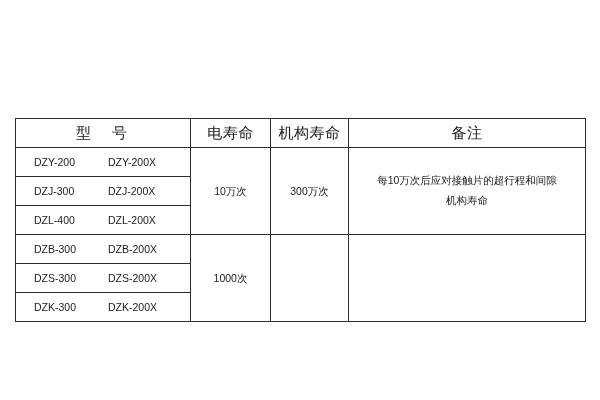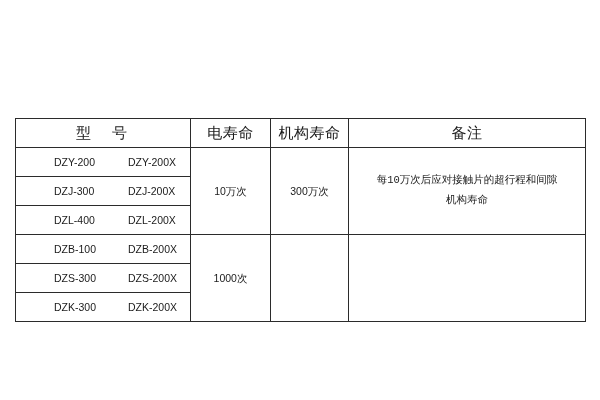--- a/index.html
+++ b/index.html
@@ -57,31 +57,29 @@
   }
   .model-inner {
     display: flex;
     justify-content: flex-start;
     padding-left: 18px;
   }
   .model-a {
     display: inline-block;
     width: 74px;
     text-align: left;
-    margin-left: 20px;
   }
   .model-b {
     display: inline-block;
     text-align: center;
   }
   .remark-cell {
     text-align: left;
     vertical-align: top;
     padding: 7px 0 0 14px;
-    font-family: Liberation Mono, monospace;
   }
   .remark-line {
     display: block;
     line-height: 1.9;
   }
   .empty-cell {
     border-top: 1px solid #2b2b2b;
   }
 </style>
 </head>
@@ -133,21 +131,21 @@
             <span class="model-inner">
               <span class="model-a">DZL-400</span>
               <span class="model-b">DZL-200X</span>
             </span>
           </td>
         </tr>
 
         <tr>
           <td class="model-cell">
             <span class="model-inner">
-              <span class="model-a">DZB-100</span>
+              <span class="model-a">DZB-300</span>
               <span class="model-b">DZB-200X</span>
             </span>
           </td>
           <td rowspan="3">1000次</td>
           <td rowspan="3" class="empty-cell"></td>
           <td rowspan="3" class="empty-cell"></td>
         </tr>
 
         <tr>
           <td class="model-cell">

